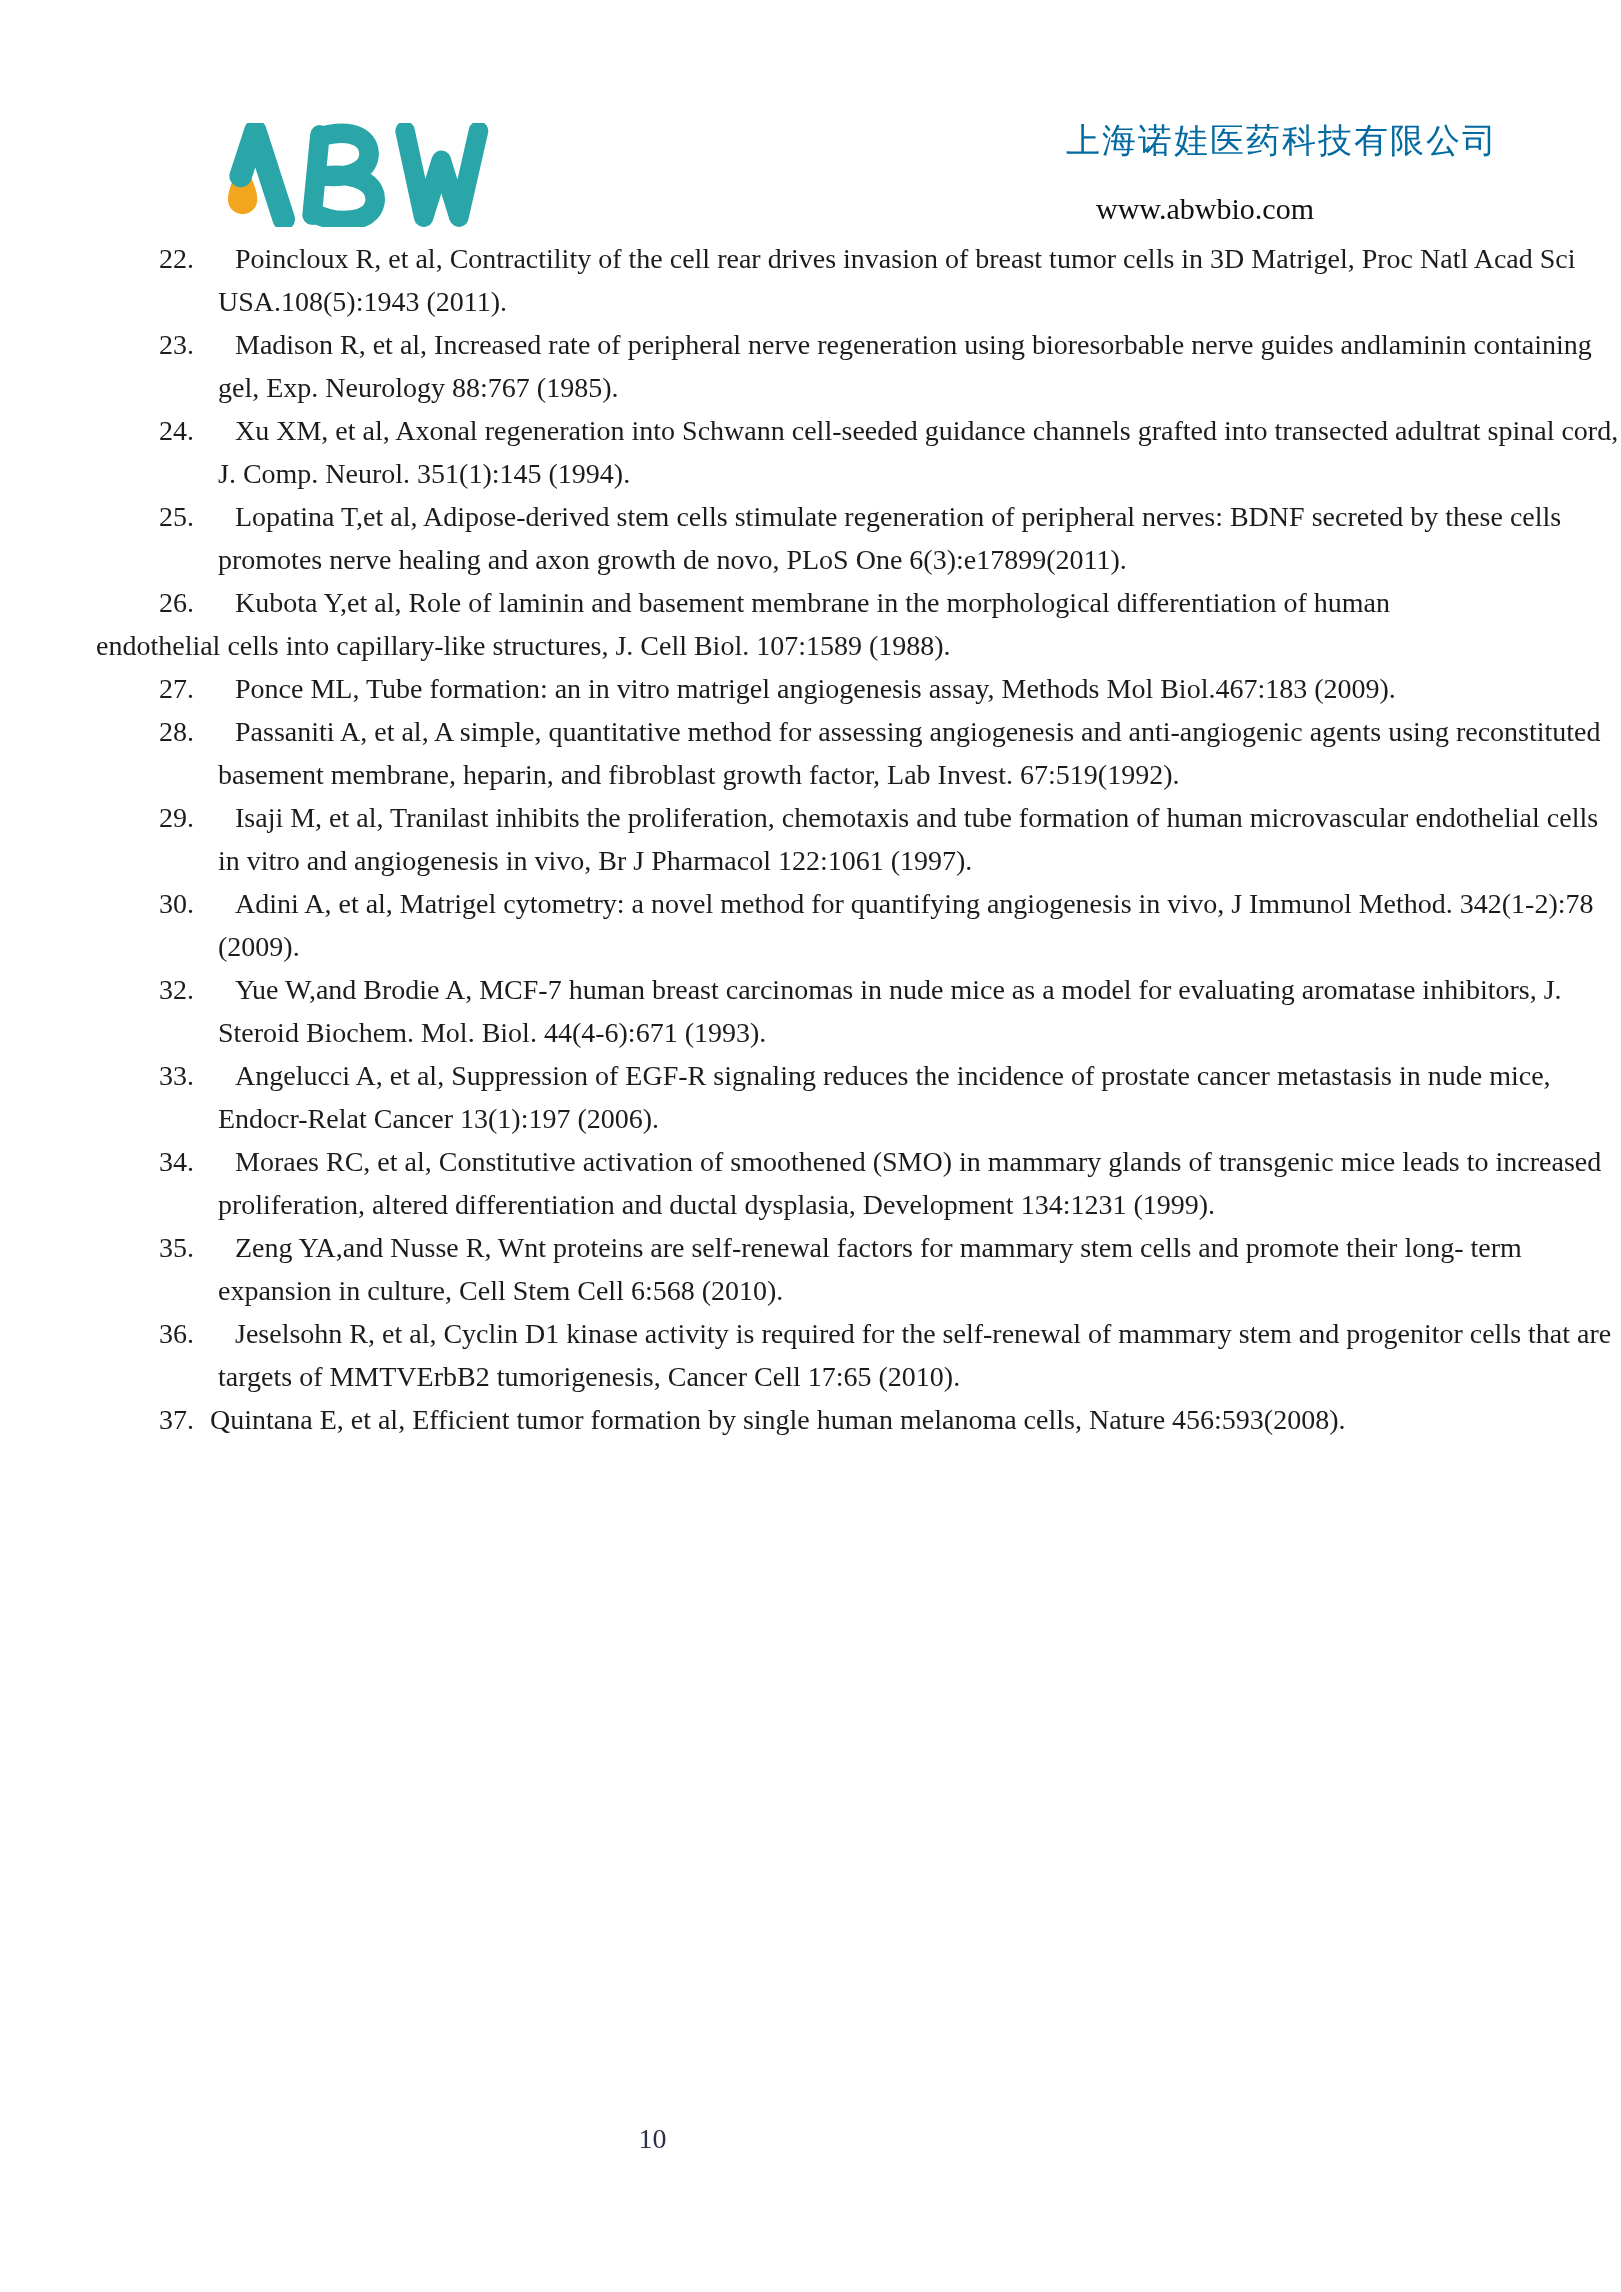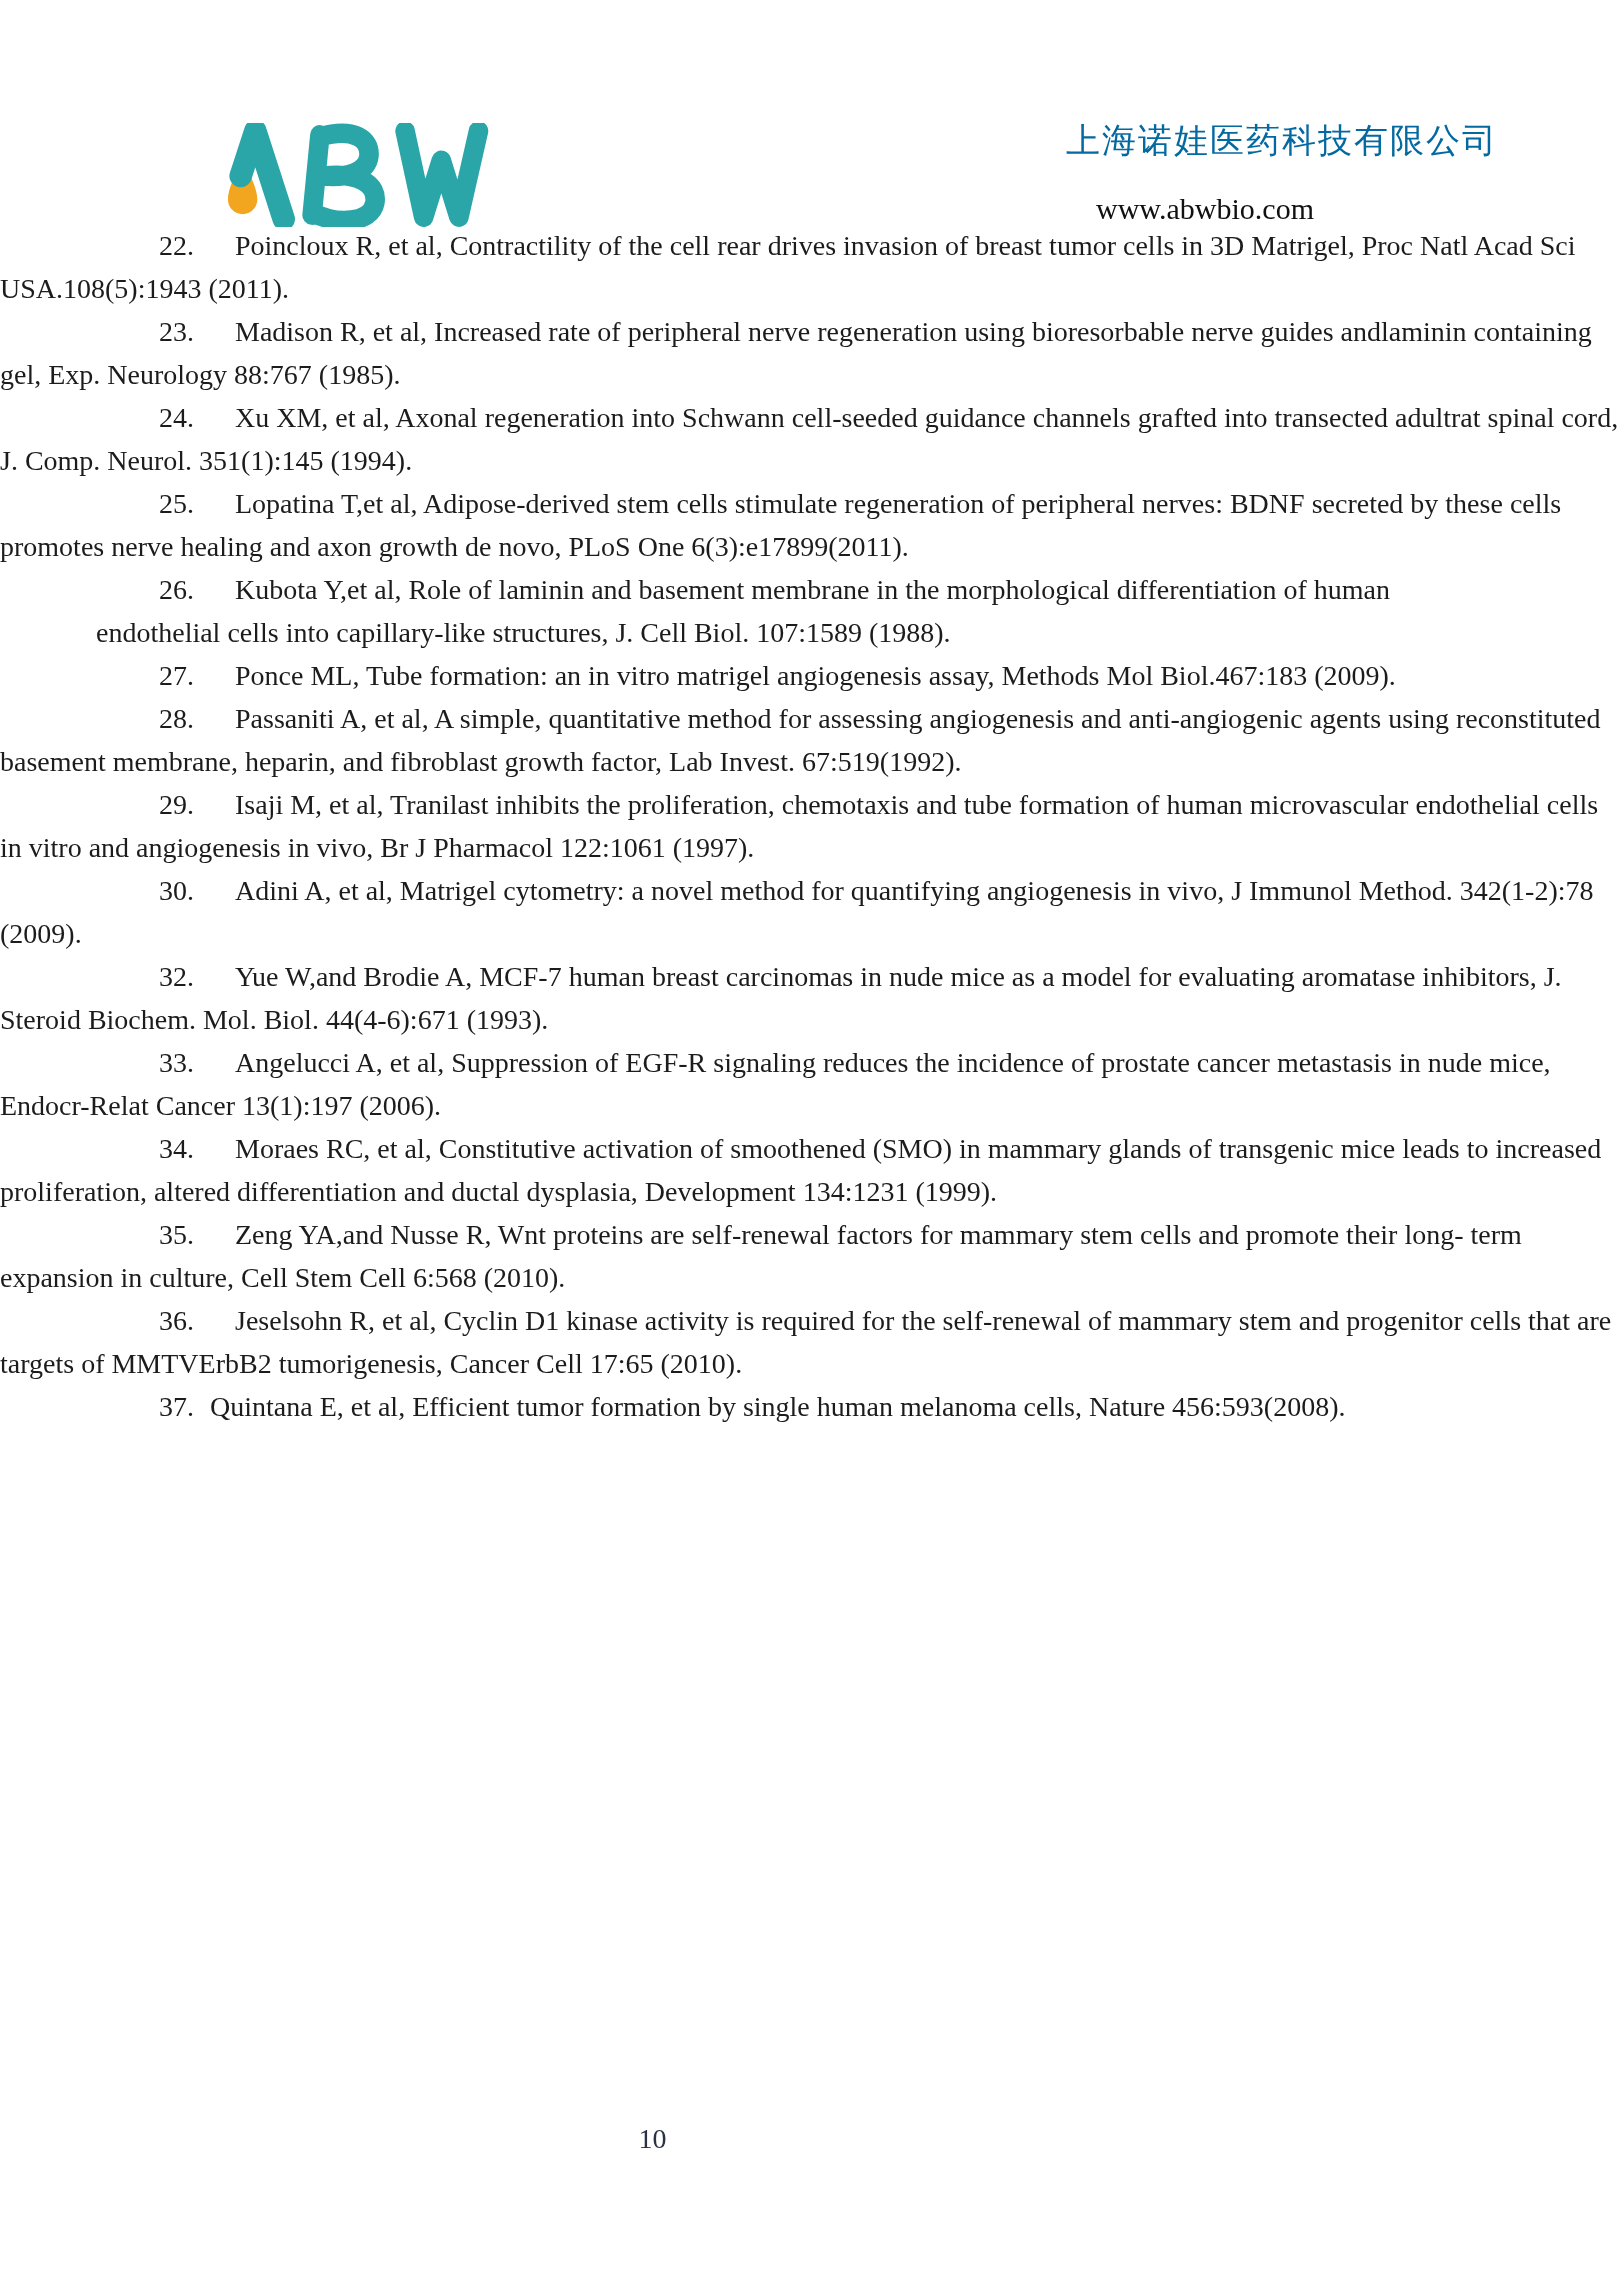--- a/index.html
+++ b/index.html
@@ -20,28 +20,28 @@
     font-size:34px; letter-spacing:2px; color:#0369a1;
     font-family:"Liberation Serif", serif; white-space:nowrap;
   }
   .website {
     position:absolute; left:1096px; top:192px;
     font-size:30px; color:#111; white-space:nowrap;
   }
 
   
   .refs {
-    position:absolute; left:0; top:224px; width:1621px;
+    position:absolute; left:0; top:237px; width:1621px;
     font-size:28px;
   }
   .ln { height:43px; line-height:43px; white-space:nowrap; }
   .first { padding-left:159px; }
   .num  { display:inline-block; width:76px; }
   .num-tight { display:inline-block; width:51px; }
-  .cont { }
+  .cont { padding-left:218px; }
   .cont-left { padding-left:96px; }
 
   
   .pageno {
     position:absolute; left:0; top:2123px; width:1305px;
     text-align:center; font-size:28px; color:#2b3147;
   }
 </style>
 </head>
 <body>

